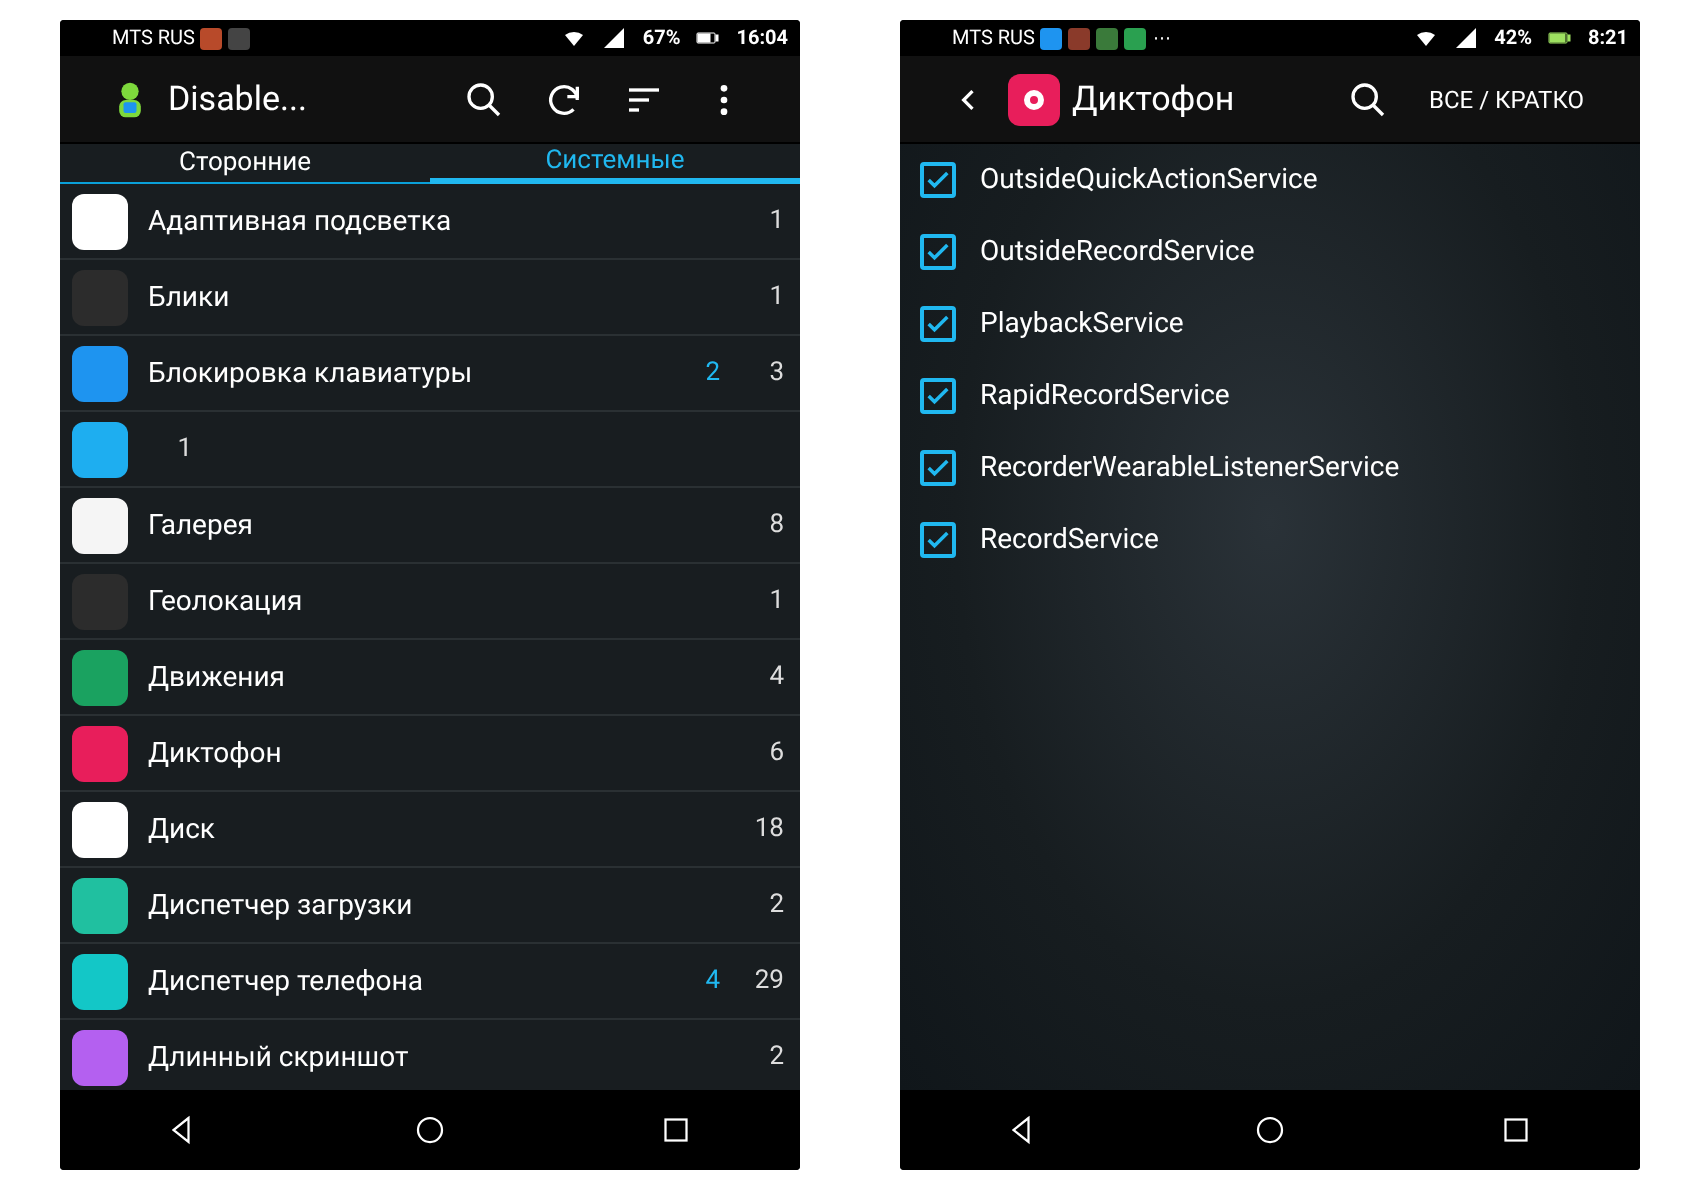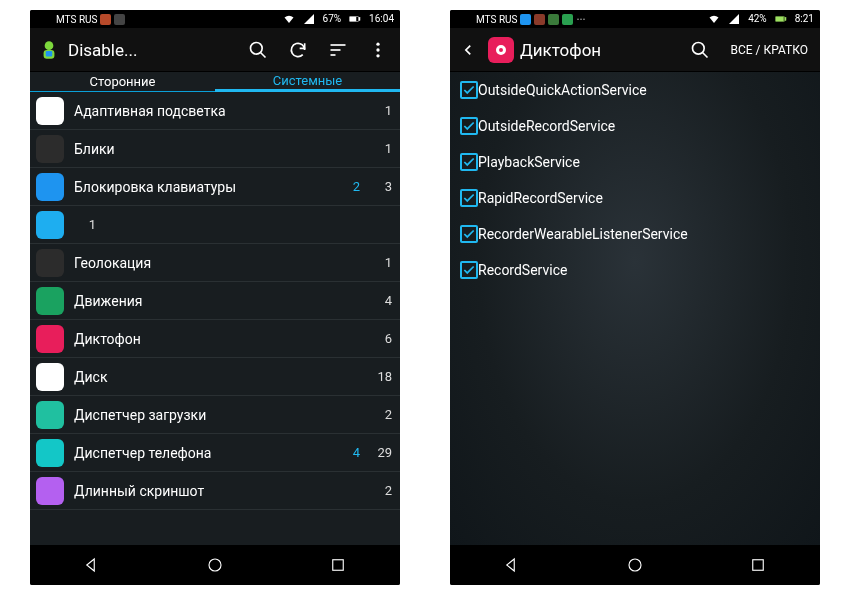--- a/index.html
+++ b/index.html
@@ -26,31 +26,31 @@
     height: 18px;
     background: #000;
     color: #fff;
     font-size: 10px;
     display: flex;
     align-items: center;
     padding: 0 6px;
     justify-content: space-between;
   }
   .sb-left { display: flex; gap: 3px; align-items: center; margin-left: 20px; }
-  .sb-right { display: flex; gap: 8px; align-items: flex-start; }
+  .sb-right { display: flex; gap: 8px; align-items: center; font-weight: bold; }
   .sb-ico { width:12px; height:12px; display:inline-flex; align-items:center; justify-content:center; }
   .sb-ico svg { width:12px; height:12px; }
   .mini { width:11px; height:11px; border-radius:2px; }
 
   .appbar {
     height: 44px;
     background: #111;
     display: flex;
     align-items: center;
-    padding: 0 4px;
+    padding: 0 20px;
     border-bottom: 1px solid #000;
     gap: 4px;
   }
   .appbar .appicon { width: 30px; height:30px; display:flex; align-items:center; justify-content:center; }
   .appbar .title { color:#fff; font-size:17px; flex:0 0 auto; }
   .appbar .spacer { flex:1; }
   .appbar .act { width:36px; height:36px; display:flex; align-items:center; justify-content:center; color:#fff; }
   .appbar .act svg { width:20px; height:20px; }
   .appbar .txt-act { color:#fff; font-size:12px; padding:0 8px; white-space:nowrap; }
 
@@ -76,20 +76,21 @@
   }
   .row .label { flex:1; white-space:nowrap; overflow:hidden; text-overflow:ellipsis; }
   .row .num { color:#ddd; font-size:13px; width:22px; text-align:right; }
   .row .num.blue { color:#20b8f0; }
 
   .srow {
     height: 36px;
     display:flex;
     align-items:center;
     padding: 0 10px;
+    gap: 12px;
     color:#fff;
     font-size:14px;
   }
   .cb {
     width:18px; height:18px;
     border:2px solid #20b8f0;
     border-radius:2px;
     display:flex; align-items:center; justify-content:center;
     color:#20b8f0;
   }
@@ -203,20 +204,26 @@
       <div class="row">
     <div class="icon" style="background:#1e94f0"></div>
     <div class="label">Блокировка клавиатуры</div>
     <div class="num blue">2</div>
     <div class="num">3</div>
       </div>
       <div class="row">
     <div class="icon" style="background:#1eaef0"></div>
 
     <div class="num">1</div>
+      </div>
+      <div class="row">
+    <div class="icon" style="background:#f5f5f5"></div>
+    <div class="label">Галерея</div>
+
+    <div class="num">8</div>
       </div>
       <div class="row">
     <div class="icon" style="background:#2c2c2c"></div>
     <div class="label">Геолокация</div>
 
     <div class="num">1</div>
       </div>
       <div class="row">
     <div class="icon" style="background:#1aa260"></div>
     <div class="label">Движения</div>

